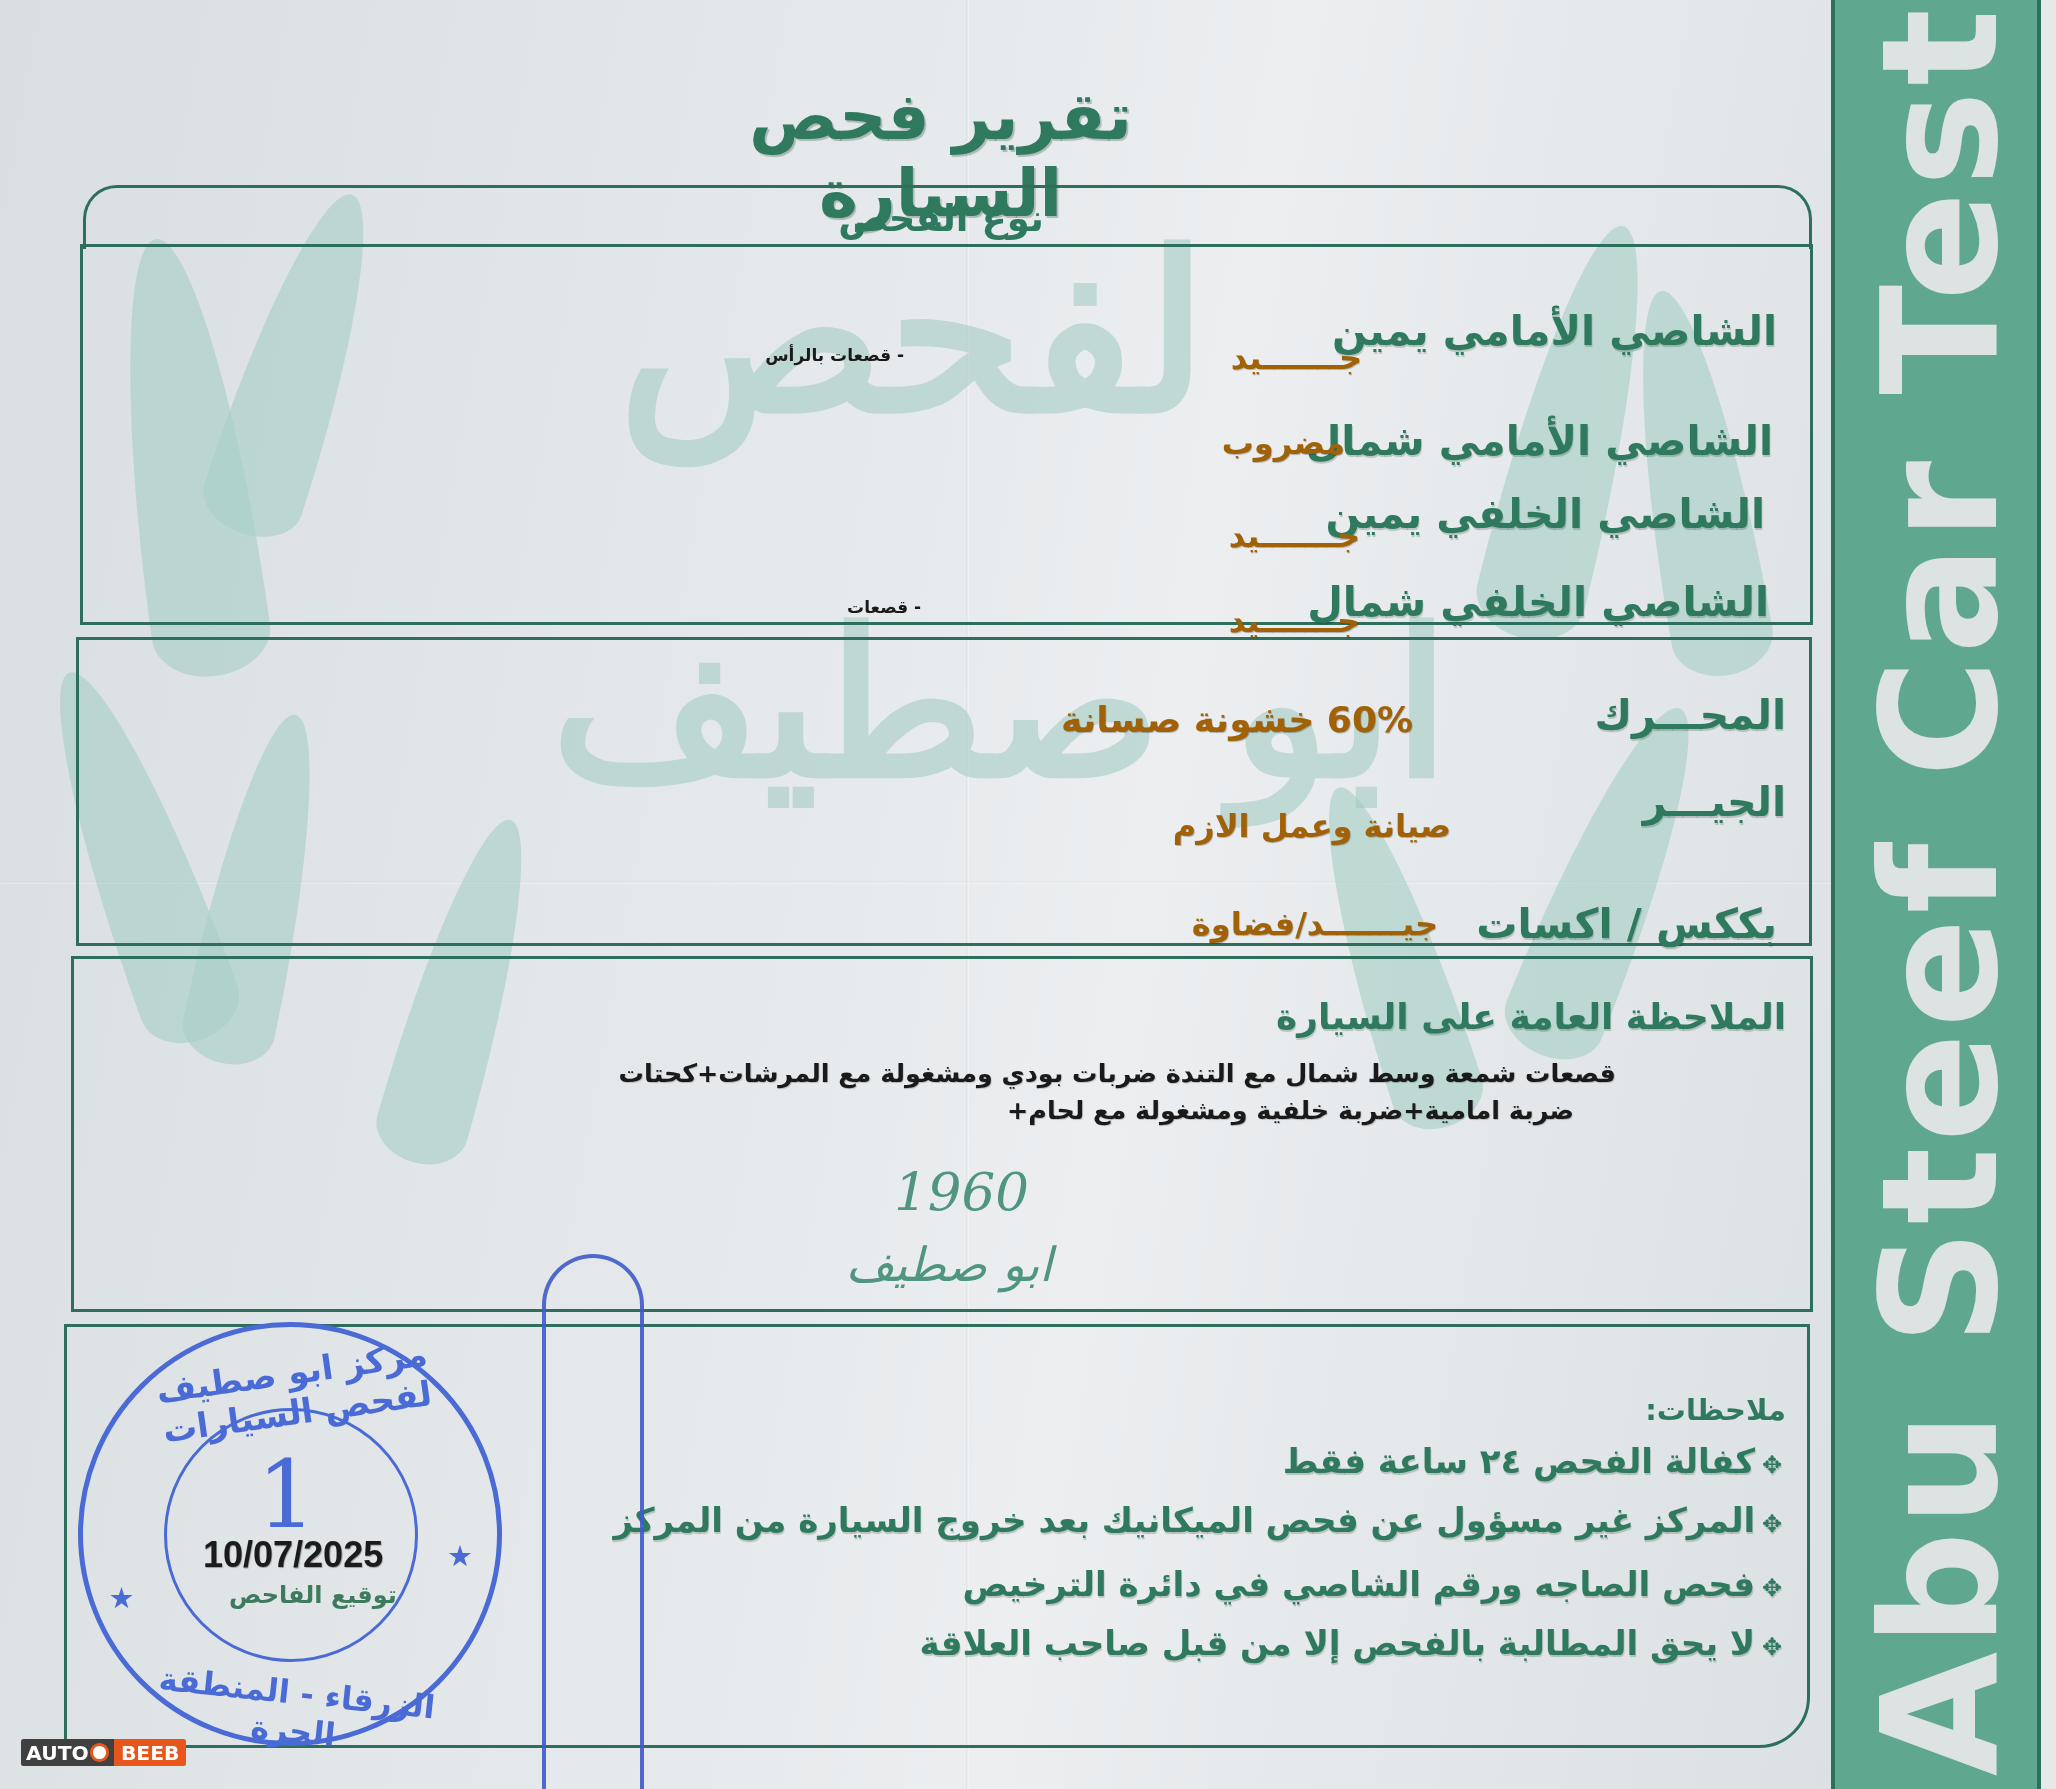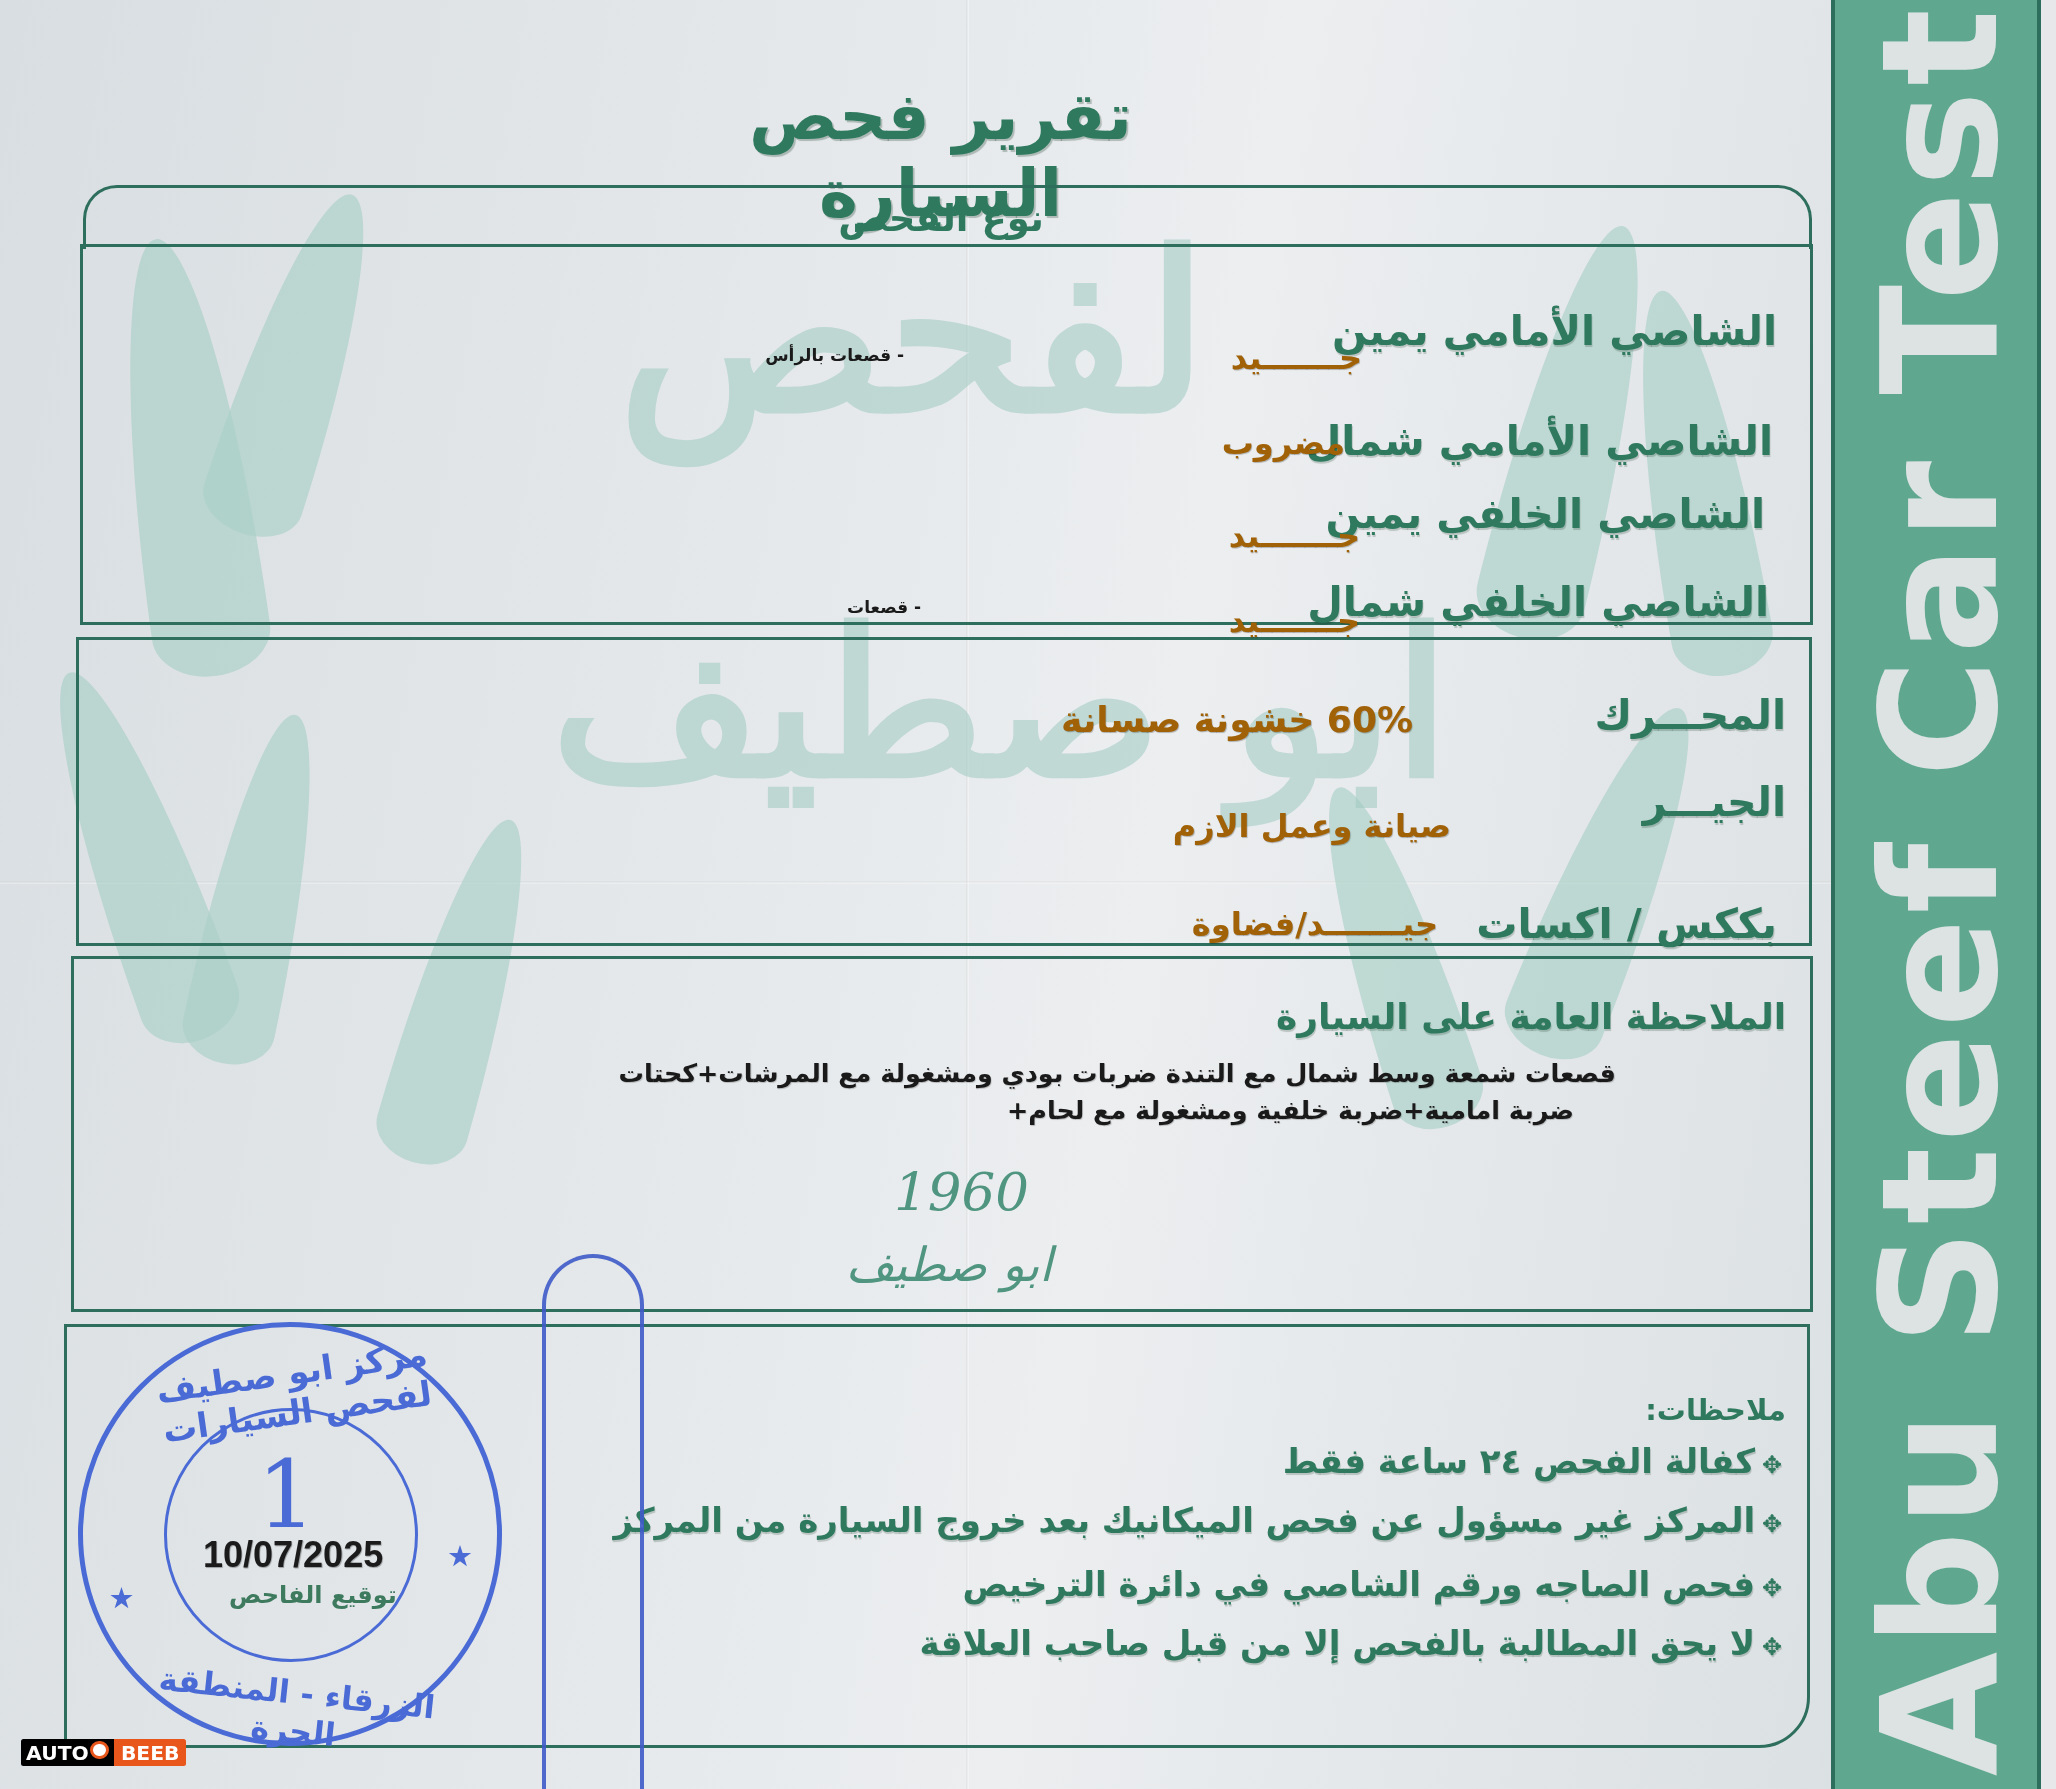--- a/index.html
+++ b/index.html
@@ -122,21 +122,21 @@
     .pen-loop {
       position: absolute; left: 542px; top: 1254px; width: 102px; height: 542px;
       border: 4.2px solid #3f5bc9; border-radius: 51px 51px 0 0; border-bottom: none;
       opacity: 0.9;
     }
 
     .autobeeb {
       position: absolute; left: 21px; top: 1739px; height: 27px; display: flex; border-radius: 2.5px; overflow: hidden;
       font-family: "DejaVu Sans", sans-serif; font-weight: bold; font-size: 20.3px;
     }
-    .ab-left { background: #000000; color: #fff; padding: 1.7px 5.1px; display: flex; align-items: flex-start; }
+    .ab-left { background: #404040; color: #fff; padding: 1.7px 5.1px; display: flex; align-items: center; }
     .ab-right { background: #e8561c; color: #fff; padding: 1.7px 6.8px; display: flex; align-items: center; }
     .ab-wheel { display: inline-block; width: 18.6px; height: 18.6px; border-radius: 50%; background: #fff; border: 3.4px solid #e8561c; margin-left: 1.7px; }
   </style>
 </head>
 <body>
 
 <div class="paper"></div>
 <div class="fold-v"></div>
 <div class="fold-h"></div>
 

